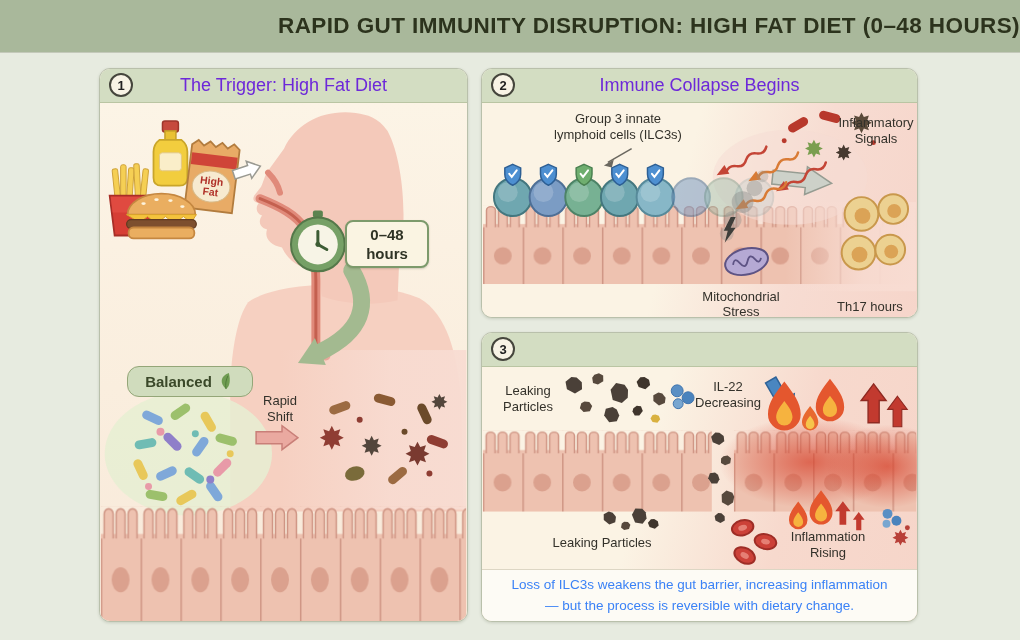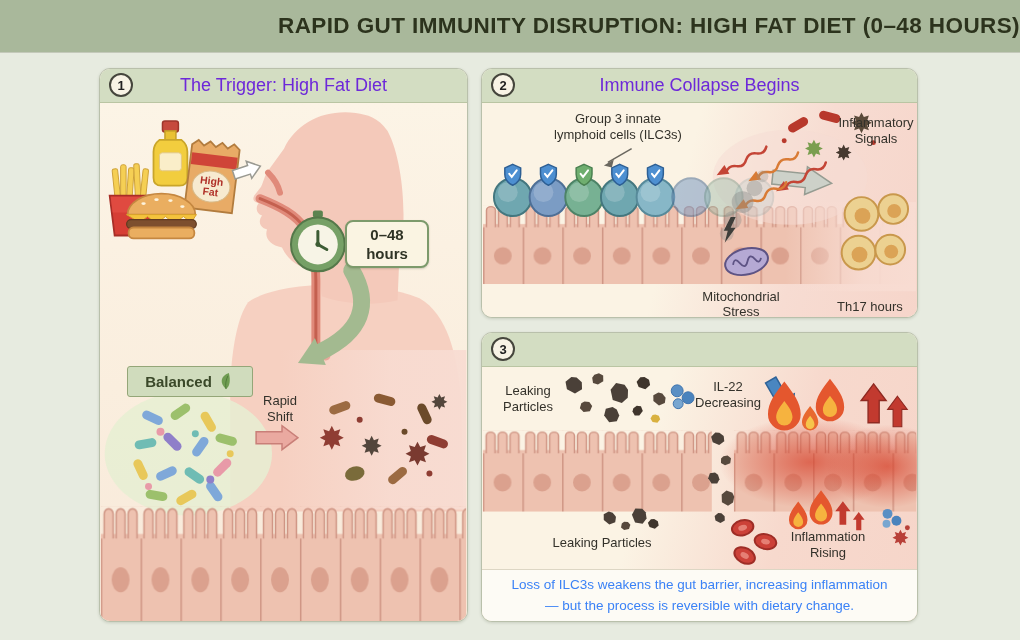--- a/index.html
+++ b/index.html
@@ -16,21 +16,21 @@
 .panel-title{font-size:18px;font-weight:normal;color:#6d28d9}
 .badge{position:absolute;left:9px;top:4px;width:24px;height:24px;border-radius:50%;background:#f8f3e5;border:2px solid #45453c;color:#222;font-size:13px;font-weight:bold;display:flex;align-items:center;justify-content:center}
 .panel-body{position:absolute;left:0;right:0;top:34px;bottom:0}
 #panel-trigger .panel-body{background:linear-gradient(180deg,#fcf4e6 0%,#faeede 55%,#f8e9da 100%)}
 #panel-immune .panel-body{background:linear-gradient(105deg,#fbf3e4 0%,#fbf3e4 45%,#f7dcd2 72%,#f6d5ca 100%)}
 #panel-barrier .panel-body{background:linear-gradient(105deg,#fbf3e4 0%,#fbf3e4 38%,#f7d9cd 68%,#f6d5c9 100%)}
 .art{position:absolute;inset:0;width:100%;height:100%;display:block}
 .art text{font-family:"Liberation Sans","DejaVu Sans",sans-serif}
 .lbl{position:absolute;text-align:center;white-space:pre-line;color:#33312a;font-size:13px;line-height:1.24}
 .timer-box{position:absolute;left:245px;top:117px;width:84px;height:48px;background:#faf4e2;border:2px solid #7c9a6b;border-radius:8px;display:flex;align-items:center;justify-content:center;font-size:15px;font-weight:bold;color:#2f3325;text-align:center;white-space:pre-line;line-height:1.3;box-shadow:0 1px 2px rgba(80,90,60,.25)}
-.state-box{position:absolute;height:31px;border-radius:3px;display:flex;align-items:center;justify-content:center;gap:6px;font-size:15px;font-weight:bold}
+.state-box{position:absolute;height:31px;border-radius:12px;display:flex;align-items:center;justify-content:center;gap:6px;font-size:15px;font-weight:bold}
 #balanced-box{left:27px;top:263px;width:126px;background:#d0dcbd;border:1.5px solid #94a678;color:#3a4829}
 #disturbed-box{left:208px;top:263px;width:135px;background:#f5d2ce;border:1.5px solid #cb8c84;color:#7c2f27}
 #rapid-shift-label{left:152px;top:290px;width:56px}
 #ilc3-label{left:58px;top:8px;width:156px}
 #inflammatory-label{left:354px;top:12px;width:80px}
 #mitochondrial-label{left:204px;top:186px;width:110px;line-height:1.18}
 #th17-label{left:352px;top:196px;width:72px}
 #leaking-top-label{left:8px;top:16px;width:76px}
 #il22-label{left:204px;top:12px;width:84px}
 #leaking-bottom-label{left:58px;top:168px;width:124px}

